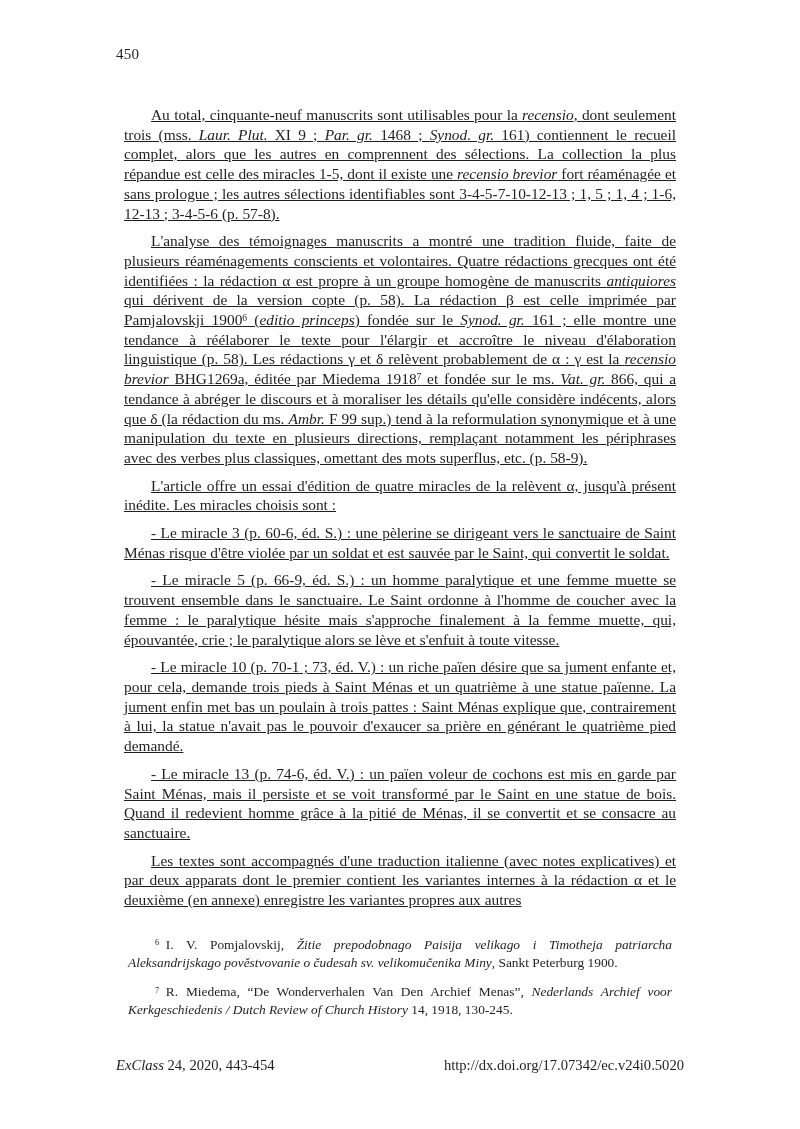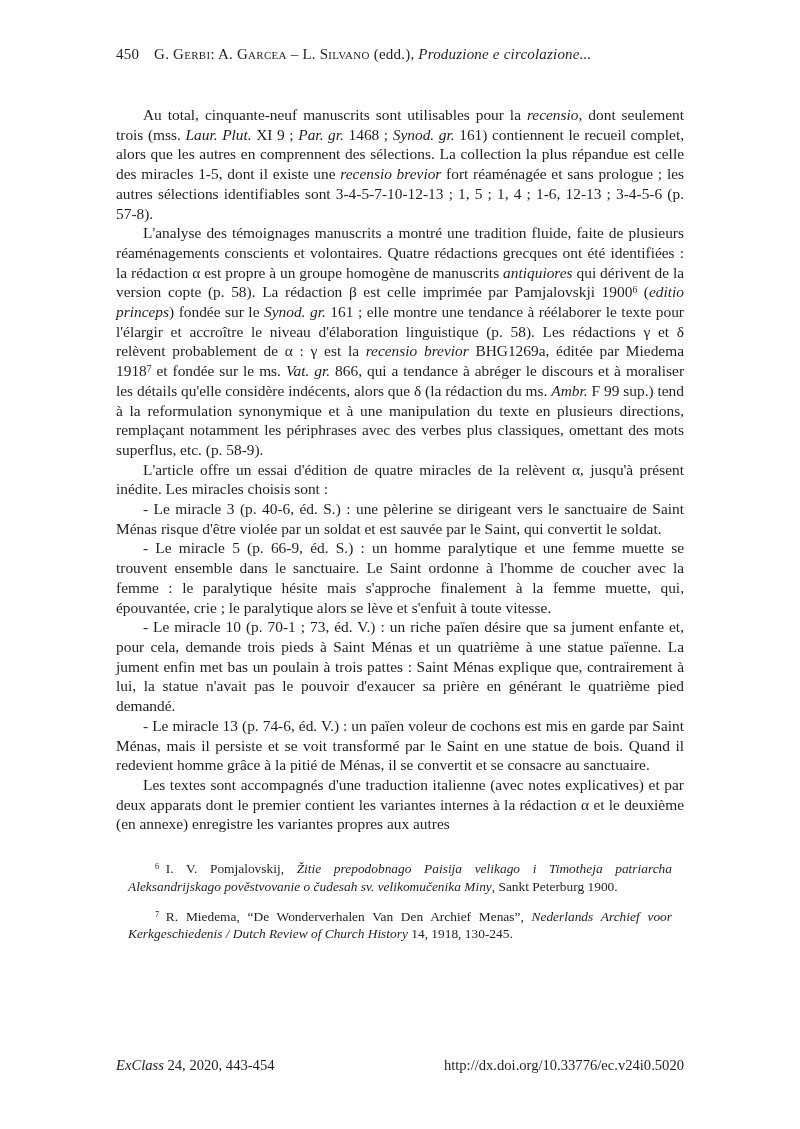--- a/index.html
+++ b/index.html
@@ -23,21 +23,21 @@
   .it { font-style: italic; }
   .sc { font-variant: small-caps; letter-spacing: 0.3px; }
 
   sup { font-size: 0.62em; vertical-align: baseline; position: relative; top: -0.45em; line-height: 0; }
 
   .body-text {
     font-size: 15.4px; line-height: 19.7px;
     text-align: justify;
     hyphens: auto; -webkit-hyphens: auto;
   }
-  .body-text p { margin: 0; text-indent: 27px; }
+  .body-text p { margin: 8px; text-indent: 27px; text-decoration: underline; }
 
   .footnotes {
     margin-top: 26px;
     font-size: 13.4px; line-height: 17.8px;
     text-align: justify;
     hyphens: auto; -webkit-hyphens: auto;
   }
   .footnotes p { margin: 12px; text-indent: 27px; }
 
   .page-footer {
@@ -47,38 +47,37 @@
   }
 </style>
 </head>
 <body>
 
 <div class="page" lang="fr">
   <div class="content">
 
     <header class="running-head">
       <span class="pagenum">450</span>
-      <span class="running-title"><span>G. </span><span class="sc">Gerbi</span><span>: A. </span><span class="sc">Garcea</span><span> – L. </span><span class="sc">Silvano</span><span> (edd.), </span><span class="it">Produzione e circolazione...</span></span>
     </header>
 
     <main class="body-text">
       <p><span>Au total, cinquante-neuf manuscrits sont utilisables pour la </span><span class="it">recensio</span><span>, dont seulement trois (mss. </span><span class="it">Laur. Plut.</span><span> XI 9 ; </span><span class="it">Par. gr.</span><span> 1468 ; </span><span class="it">Synod. gr.</span><span> 161) contiennent le recueil complet, alors que les autres en comprennent des sélections. La collection la plus répandue est celle des miracles 1-5, dont il existe une </span><span class="it">recensio brevior</span><span> fort réaménagée et sans prologue ; les autres sélections identifiables sont 3-4-5-7-10-12-13 ; 1, 5 ; 1, 4 ; 1-6, 12-13 ; 3-4-5-6 (p. 57-8).</span></p>
       <p><span>L'analyse des témoignages manuscrits a montré une tradition fluide, faite de plusieurs réaménagements conscients et volontaires. Quatre rédactions grecques ont été identifiées : la rédaction α est propre à un groupe homogène de manuscrits </span><span class="it">antiquiores</span><span> qui dérivent de la version copte (p. 58). La rédaction β est celle imprimée par Pamjalovskji 1900</span><sup>6</sup><span> (</span><span class="it">editio princeps</span><span>) fondée sur le </span><span class="it">Synod. gr.</span><span> 161 ; elle montre une tendance à réélaborer le texte pour l'élargir et accroître le niveau d'élaboration linguistique (p. 58). Les rédactions γ et δ relèvent probablement de α : γ est la </span><span class="it">recensio brevior</span><span> BHG1269a, éditée par Miedema 1918</span><sup>7</sup><span> et fondée sur le ms. </span><span class="it">Vat. gr.</span><span> 866, qui a tendance à abréger le discours et à moraliser les détails qu'elle considère indécents, alors que δ (la rédaction du ms. </span><span class="it">Ambr.</span><span> F 99 sup.) tend à la reformulation synonymique et à une manipulation du texte en plusieurs directions, remplaçant notamment les périphrases avec des verbes plus classiques, omettant des mots superflus, etc. (p. 58-9).</span></p>
       <p><span>L'article offre un essai d'édition de quatre miracles de la relèvent α, jusqu'à présent inédite. Les miracles choisis sont :</span></p>
-      <p><span>- Le miracle 3 (p. 40-6, éd. S.) : une pèlerine se dirigeant vers le sanctuaire de Saint Ménas risque d'être violée par un soldat et est sauvée par le Saint, qui convertit le soldat.</span></p>
+      <p><span>- Le miracle 3 (p. 60-6, éd. S.) : une pèlerine se dirigeant vers le sanctuaire de Saint Ménas risque d'être violée par un soldat et est sauvée par le Saint, qui convertit le soldat.</span></p>
       <p><span>- Le miracle 5 (p. 66-9, éd. S.) : un homme paralytique et une femme muette se trouvent ensemble dans le sanctuaire. Le Saint ordonne à l'homme de coucher avec la femme : le paralytique hésite mais s'approche finalement à la femme muette, qui, épouvantée, crie ; le paralytique alors se lève et s'enfuit à toute vitesse.</span></p>
       <p><span>- Le miracle 10 (p. 70-1 ; 73, éd. V.) : un riche païen désire que sa jument enfante et, pour cela, demande trois pieds à Saint Ménas et un quatrième à une statue païenne. La jument enfin met bas un poulain à trois pattes : Saint Ménas explique que, contrairement à lui, la statue n'avait pas le pouvoir d'exaucer sa prière en générant le quatrième pied demandé.</span></p>
       <p><span>- Le miracle 13 (p. 74-6, éd. V.) : un païen voleur de cochons est mis en garde par Saint Ménas, mais il persiste et se voit transformé par le Saint en une statue de bois. Quand il redevient homme grâce à la pitié de Ménas, il se convertit et se consacre au sanctuaire.</span></p>
       <p><span>Les textes sont accompagnés d'une traduction italienne (avec notes explicatives) et par deux apparats dont le premier contient les variantes internes à la rédaction α et le deuxième (en annexe) enregistre les variantes propres aux autres</span></p>
     </main>
 
     <section class="footnotes">
       <p><sup>6</sup><span> I. V. Pomjalovskij, </span><span class="it">Žitie prepodobnago Paisija velikago i Timotheja patriarcha Aleksandrijskago pověstvovanie o čudesah sv. velikomučenika Miny</span><span>, Sankt Peterburg 1900.</span></p>
       <p><sup>7</sup><span> R. Miedema, “De Wonderverhalen Van Den Archief Menas”, </span><span class="it">Nederlands Archief voor Kerkgeschiedenis / Dutch Review of Church History</span><span> 14, 1918, 130-245.</span></p>
     </section>
 
   </div>
 
   <footer class="page-footer">
     <span><span class="it">ExClass</span><span> 24, 2020, 443-454</span></span>
-    <span>http://dx.doi.org/10.33776/ec.v24i0.5020</span>
+    <span>http://dx.doi.org/17.07342/ec.v24i0.5020</span>
   </footer>
 </div>
 
 </body></html>

